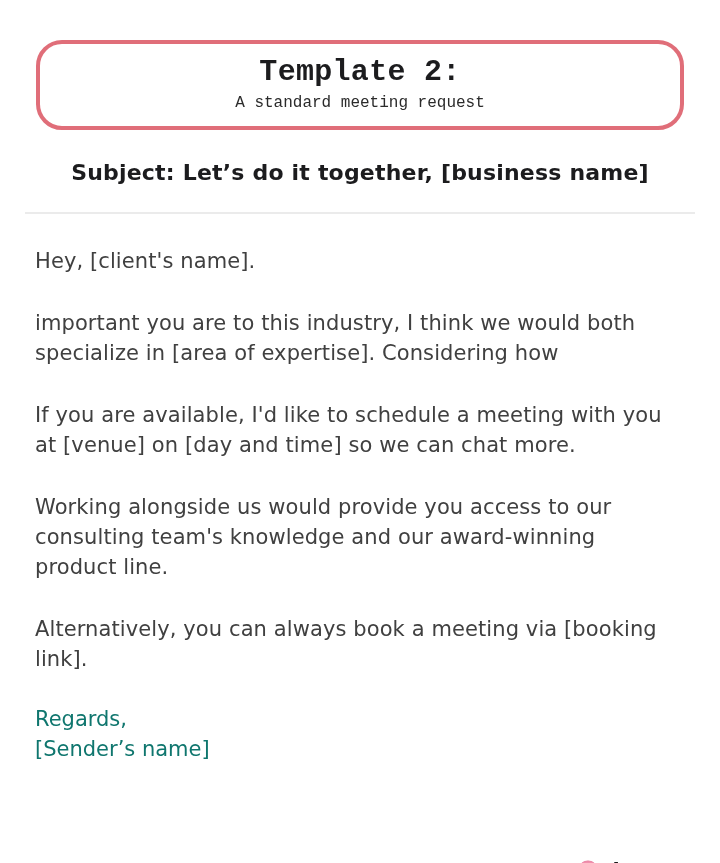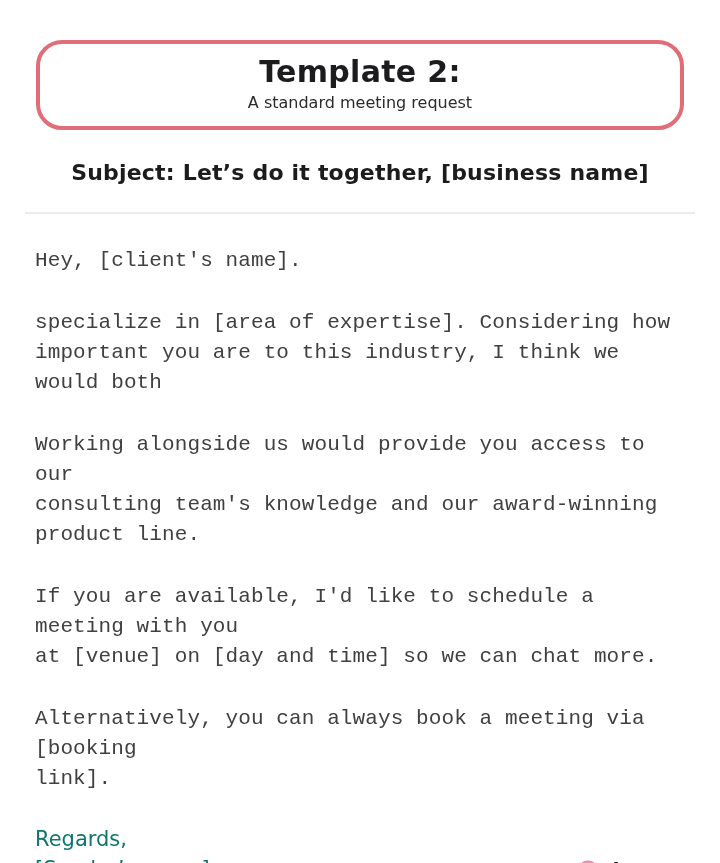--- a/index.html
+++ b/index.html
@@ -19,20 +19,21 @@
     height: 863px;
     background: #ffffff;
   }
   .header-box {
     margin: 40px 36px 0;
     border: 4px solid #e06e79;
     border-radius: 26px;
     background: #ffffff;
     text-align: center;
     padding: 11px 10px 14px;
+    font-family: Liberation Mono, monospace;
   }
   .header-title {
     font-size: 30px;
     font-weight: 800;
     line-height: 1.15;
     color: #1c1c1e;
     letter-spacing: 0.3px;
   }
   .header-subtitle {
     font-size: 16px;
@@ -54,21 +55,21 @@
     border-top: 2px solid #ebebeb;
     margin: 27px 25px 0;
   }
   .body-text {
     margin: 32px 35px 0;
     font-size: 21px;
     line-height: 30px;
     color: #404040;
     letter-spacing: 0.1px;
   }
-  .body-text .para { margin-bottom: 32px; font-family: Liberation Mono, monospace; }
+  .body-text .para { margin-bottom: 32px; }
   .body-text .para:last-of-type { margin-bottom: 14px; }
   .signoff {
     margin: 30px 35px 0;
     font-size: 21px;
     line-height: 30px;
     color: #0f766e;
   }
   .logo {
     position: absolute;
     right: 12px;
@@ -102,31 +103,31 @@
 
   <div class="subject">Subject: Let’s do it together, [business name]</div>
 
   <hr class="divider">
 
   <div class="body-text">
     <div class="para">
       <div class="line">Hey, [client's name].</div>
     </div>
     <div class="para">
+      <div class="line">important you are to this industry, I think we would both</div>
       <div class="line">specialize in [area of expertise]. Considering how</div>
-      <div class="line">important you are to this industry, I think we would both</div>
+    </div>
+    <div class="para">
+      <div class="line">If you are available, I'd like to schedule a meeting with you</div>
+      <div class="line">at [venue] on [day and time] so we can chat more.</div>
     </div>
     <div class="para">
       <div class="line">Working alongside us would provide you access to our</div>
       <div class="line">consulting team's knowledge and our award-winning</div>
       <div class="line">product line.</div>
-    </div>
-    <div class="para">
-      <div class="line">If you are available, I'd like to schedule a meeting with you</div>
-      <div class="line">at [venue] on [day and time] so we can chat more.</div>
     </div>
     <div class="para">
       <div class="line">Alternatively, you can always book a meeting via [booking</div>
       <div class="line">link].</div>
     </div>
   </div>
 
   <div class="signoff">
     <div class="line">Regards,</div>
     <div class="line">[Sender’s name]</div>

